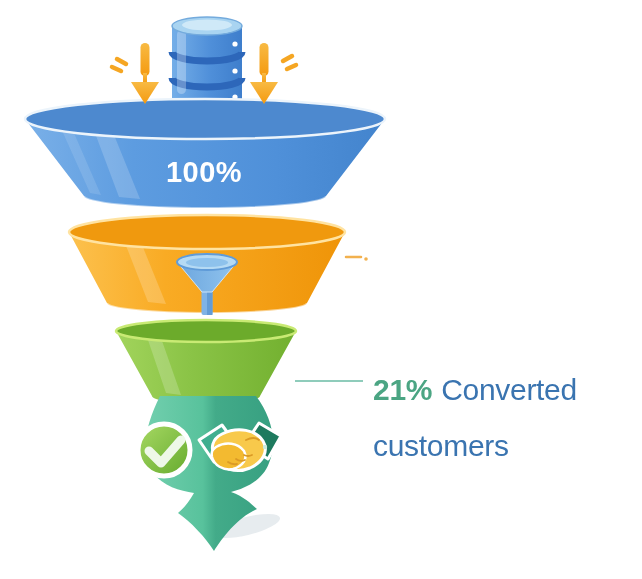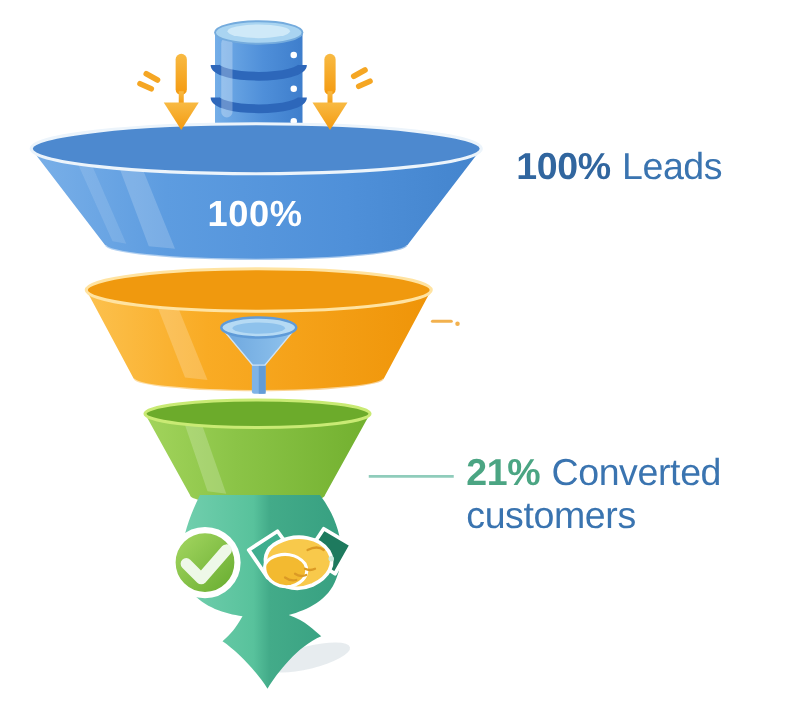--- a/index.html
+++ b/index.html
@@ -4,21 +4,21 @@
 <style>
   html,body{margin:0;padding:0;background:#ffffff;}
   .canvas{
     position:relative;width:642px;height:579px;background:#ffffff;overflow:hidden;
     font-family:"Liberation Sans", sans-serif;
   }
   svg{position:absolute;left:0;top:0;}
   .lbl{position:absolute;font-size:30px;letter-spacing:-0.3px;color:#3270ad;line-height:40px;white-space:nowrap;}
   .lbl .val{font-weight:bold;color:#31669f;}
   .lbl .txt{margin-left:9px;color:#3a74b0;}
-  .lbl-wrap{white-space:normal;line-height:34px;}
+  .lbl-wrap{white-space:normal;line-height:56px;}
   .lbl .val-green{font-weight:bold;color:#4ba583;}
   .q-init{font-weight:bold;color:#f0901b;font-size:34px;}
   .q-check{font-weight:bold;color:#4db36b;font-size:24px;margin-left:-3px;margin-right:-1px;}
   .q-bold{font-weight:bold;color:#31669f;}
   .q-rest{margin-left:8px;color:#3a74b0;}
   .inline-pct{
     position:absolute;left:142px;top:156px;width:124px;text-align:center;
     color:#ffffff;font-weight:bold;font-size:29px;letter-spacing:0.5px;
   }
 </style>
@@ -168,22 +168,19 @@
       <line x1="346" y1="257" x2="361" y2="257" stroke="#f2b14e" stroke-width="2.5" stroke-linecap="round"></line>
       <circle cx="366" cy="259" r="1.8" fill="#f2b14e"></circle>
     </g>
     <g>
       <line x1="295" y1="381" x2="363" y2="381" stroke="#8fccbb" stroke-width="2.2"></line>
     </g>
   </svg>
 
   <div class="inline-pct">100%</div>
 
-  <div class="lbl" style="left:413px;top:114px;">
-    <span class="val">100%</span><span class="txt">Leads</span>
-  </div>
 
 
   <div class="lbl lbl-wrap" style="left:373px;top:362px;width:252px;">
     <span class="val-green">21%</span><span class="txt">Converted customers</span>
   </div>
 
 </div>
 
 </body></html>

